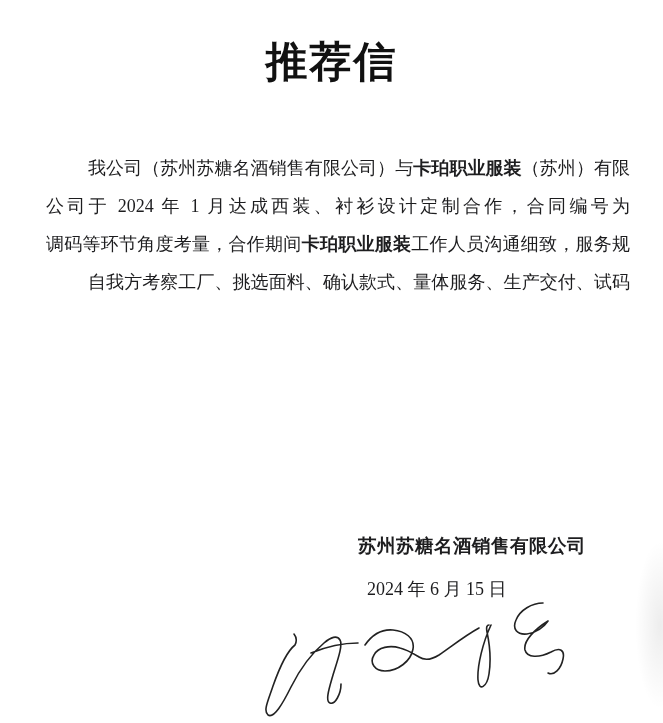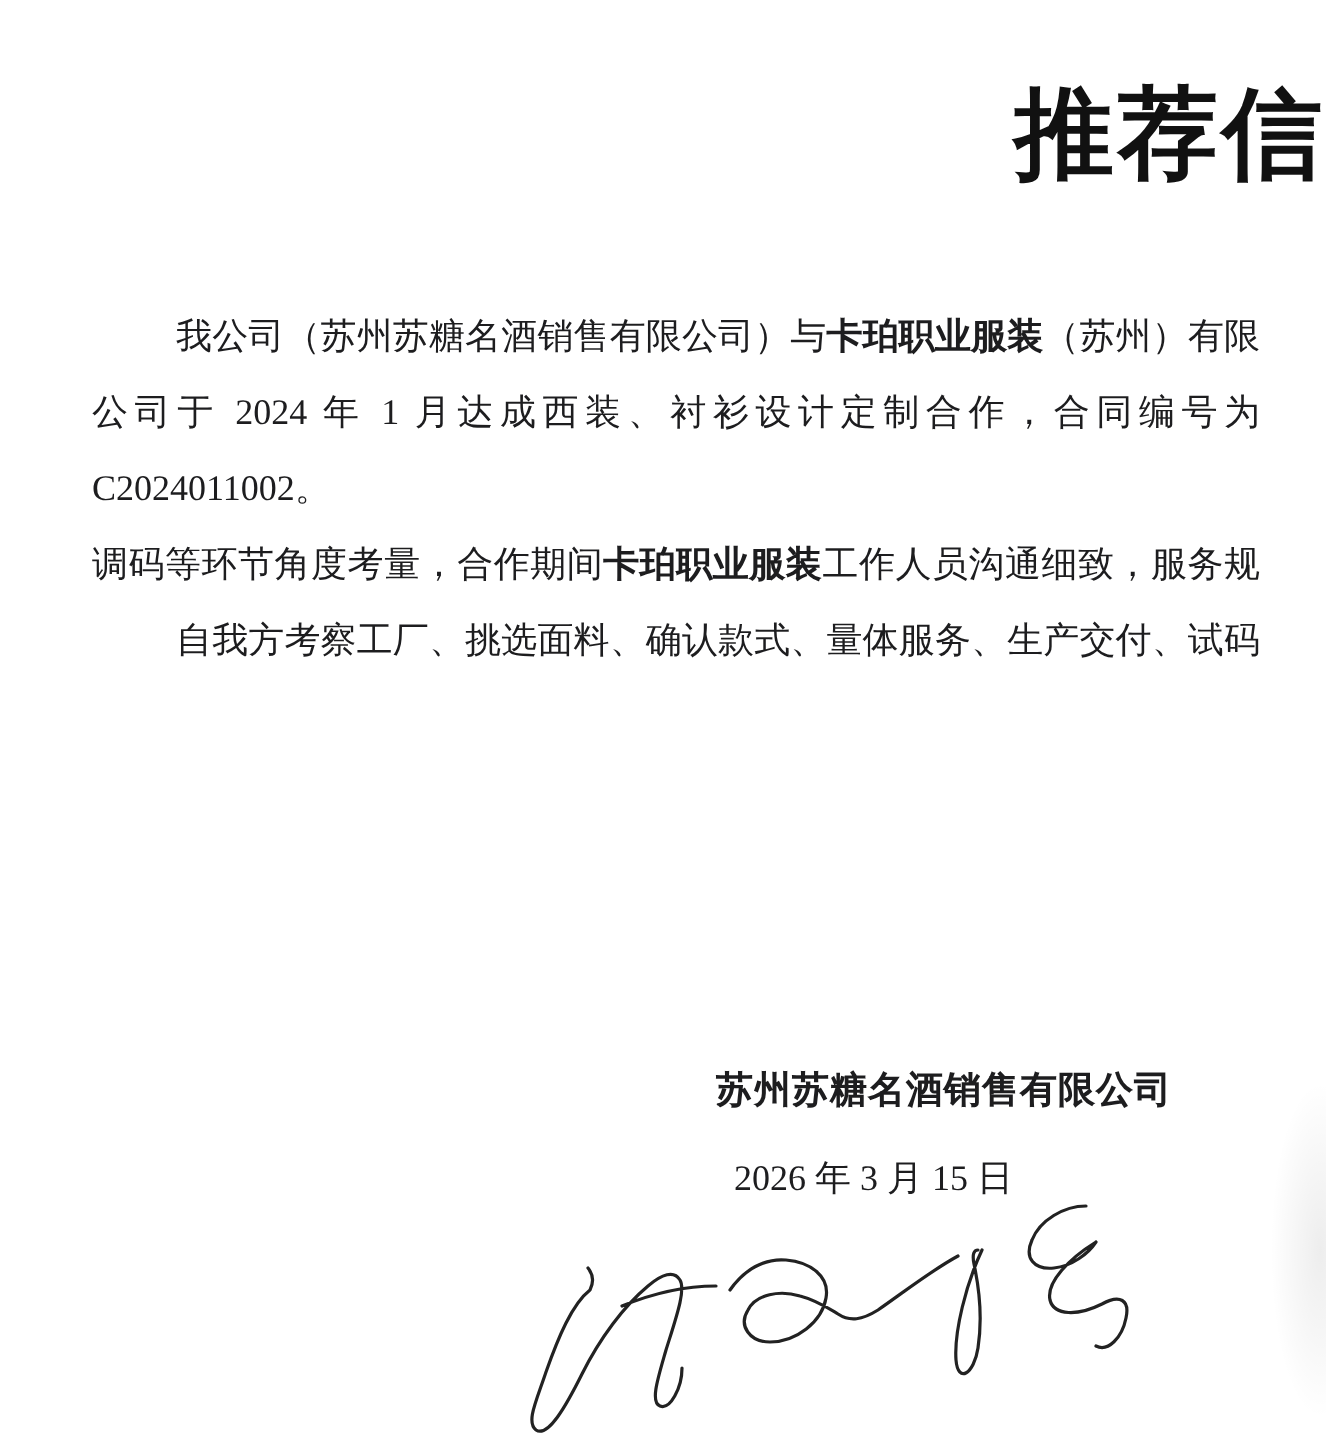--- a/index.html
+++ b/index.html
@@ -6,22 +6,22 @@
   body {
     width:663px; height:723px;
     background:#ffffff;
     position:relative;
     overflow:hidden;
     font-family:"Liberation Serif","DejaVu Serif",serif;
     color:#1d1d1f;
   }
   .title {
     position:absolute; top:34px; left:0; width:663px;
-    margin:0; text-align:right;
-    font-size:50px; font-weight:700; letter-spacing:2px;
+    margin:0; text-align:center;
+    font-size:42px; font-weight:700; letter-spacing:2px;
     color:#111;
   }
   .letter-body {
     position:absolute; top:149px; left:46px; width:584px;
     font-size:18px;
   }
   .line {
     height:38px; line-height:38px;
     white-space:nowrap; overflow:hidden;
   }
@@ -54,29 +54,28 @@
 <body>
 
 <div>
 
   <h1 class="title">推荐信</h1>
 
   <div class="letter-body">
 
     <div class="line justify indent"><span>我公司（苏州苏糖名酒销售有限公司）与</span><span class="seg-bold">卡珀职业服装</span><span>（苏州）有限</span></div>
     <div class="line justify"><span>公司于 2024 年 1 月达成西装、衬衫设计定制合作，合同编号为</span></div>
-    <div class="line"><span>C2024011002。</span></div>
 
     <div class="line justify"><span>调码等环节角度考量，合作期间</span><span class="seg-bold">卡珀职业服装</span><span>工作人员沟通细致，服务规</span></div>
     <div class="line justify indent"><span>自我方考察工厂、挑选面料、确认款式、量体服务、生产交付、试码</span></div>
 
   </div>
 
   <div class="company-line">苏州苏糖名酒销售有限公司</div>
-  <div class="date-line">2026 年 3 月 15 日</div>
+  <div class="date-line">2024 年 6 月 15 日</div>
 
   <svg class="autograph" width="324" height="124" viewBox="0 0 324 124" xmlns="http://www.w3.org/2000/svg">
     <path fill="none" stroke="#222222" stroke-width="1.6" stroke-linecap="round" stroke-linejoin="round" d="M46,40 q4,5 1,11 c-9,7 -16,24 -22,41 c-5,15 -10,25 -5,29 c6,4 15,-12 23,-28 c9,-18 21,-34 33,-44
          c7,-6 13,-8 16,-3 c3,5 -2,19 -7,35 c-4,14 -8,26 -3,28 c5,2 11,-9 11,-19
          M63,59 c17,-7 33,-10 47,-10
          M117,51 c7,-10 17,-16 28,-15 c12,1 22,8 20,19 c-2,12 -15,22 -28,22 c-10,0 -16,-8 -11,-16 c4,-8 16,-10 26,-7 c8,2 14,6 19,9 c6,4 12,3 20,-2 c13,-9 27,-20 40,-27
          M243,31 c-8,17 -14,41 -13,55 c1,12 9,7 11,-6 c2,-13 1,-28 -2,-42 c-1,-5 0,-7 2,-7
          M295,9 c-11,0 -23,7 -27,17 c-4,9 1,15 11,14 c9,-1 17,-7 21,-13
          M300,27 c-13,8 -25,20 -23,29 c2,8 14,8 26,2 c9,-5 14,-2 12,7 c-2,10 -9,17 -15,14"></path>
   </svg>

